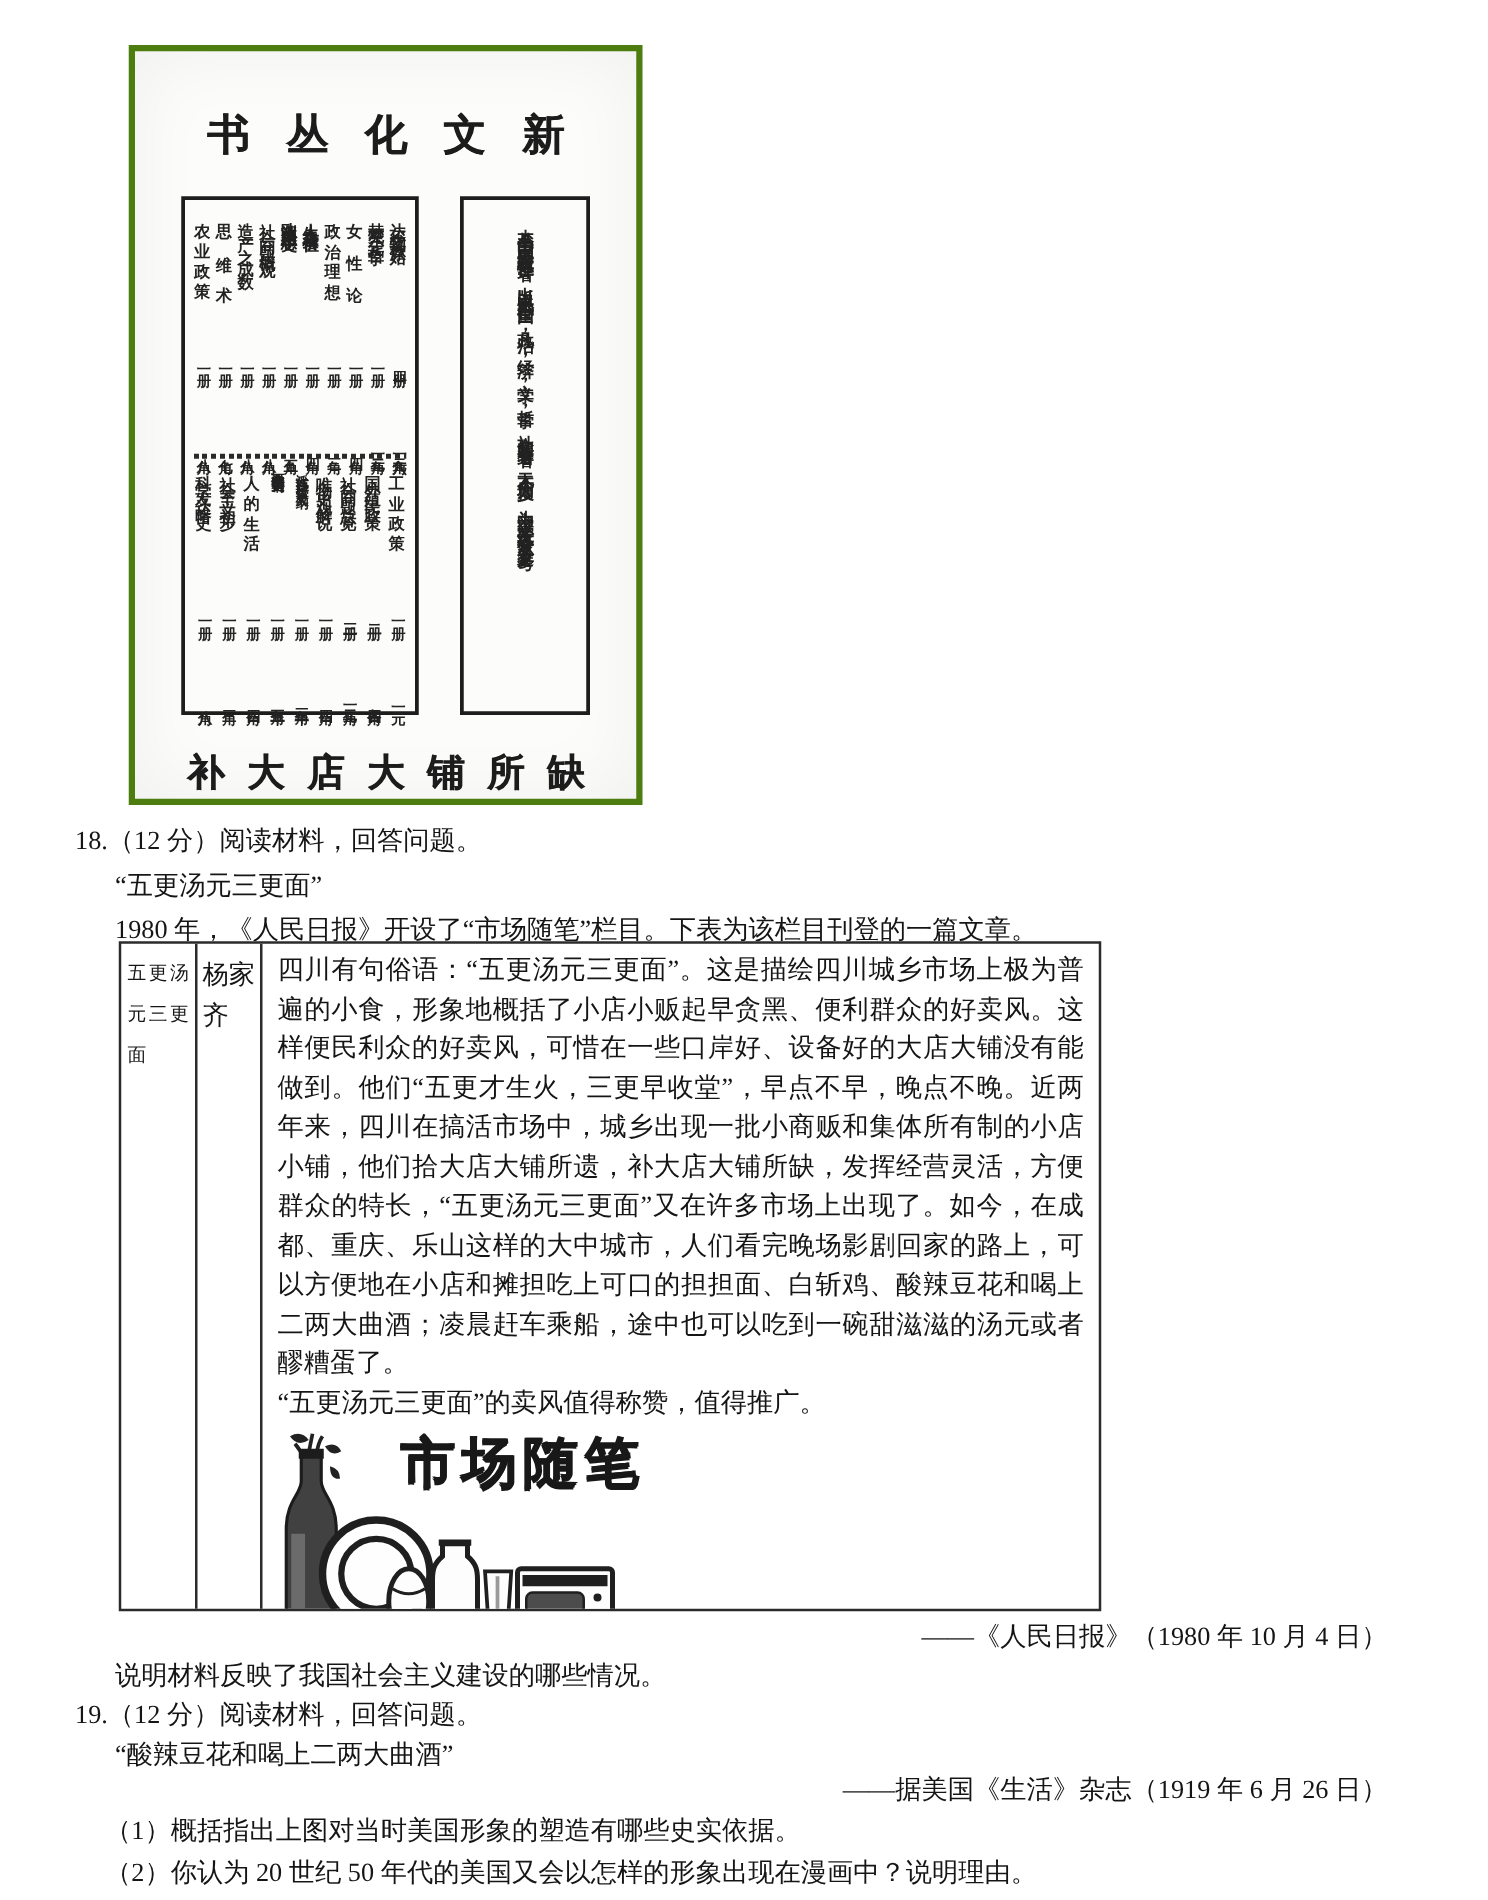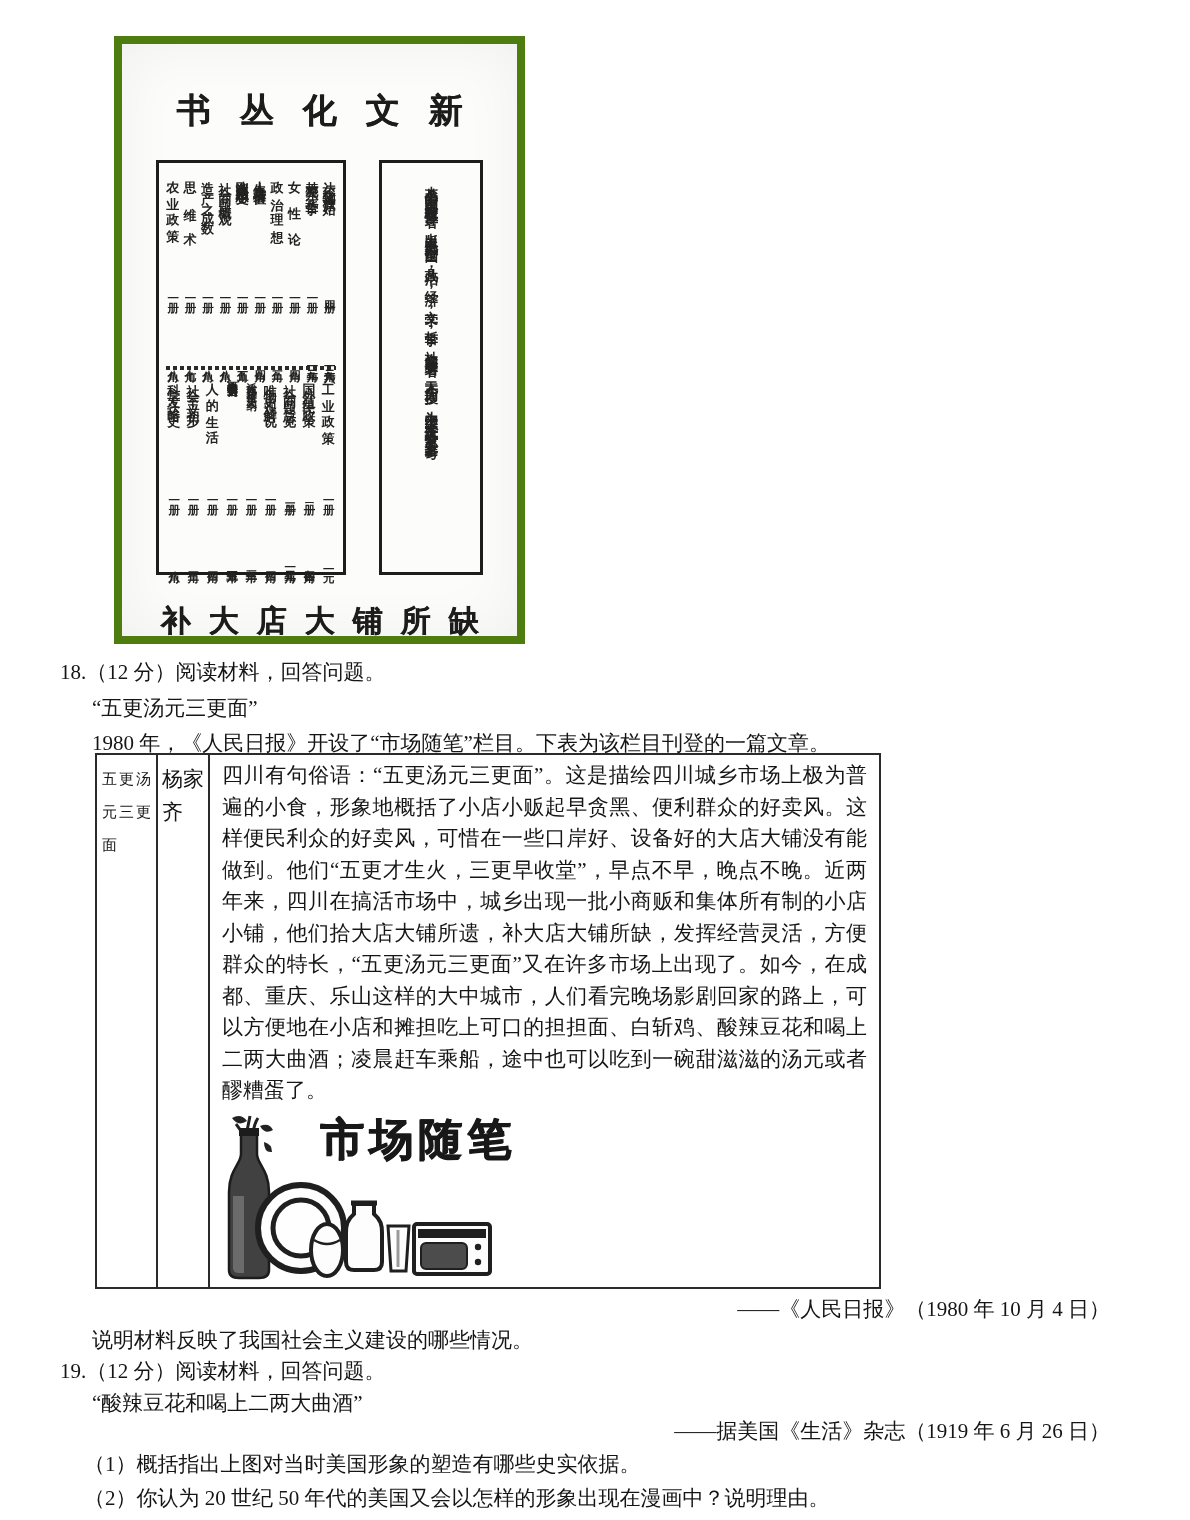--- a/index.html
+++ b/index.html
@@ -3,22 +3,22 @@
 <meta charset="utf-8">
 <style>
   html,body{margin:0;padding:0;}
   body{
     width:1190px;height:1520px;position:relative;overflow:hidden;
     background:#ffffff;color:#151515;
     font-family:"Liberation Serif","DejaVu Serif",serif;
   }
   
   .ad-frame{
-    position:absolute;left:114px;top:36px;width:411px;height:608px;
-    border:8px solid #4d7c0f;background:#fcfcfa;box-sizing:border-box;
+    position:absolute;left:103px;top:36px;width:411px;height:608px;
+    border:5px solid #4d7c0f;background:#fcfcfa;box-sizing:border-box;
     box-shadow:inset 0 0 60px rgba(0,0,0,0.05);
   }
   .ad-title{
     margin-top:44px;text-align:center;font-size:34px;font-weight:bold;
     letter-spacing:29px;padding-left:29px;color:#1c1c1c;
     text-shadow:0.6px 0 0 #1c1c1c;
   }
   .ad-body{
     display:flex;justify-content:center;align-items:stretch;gap:33px;
     margin-top:26px;height:415px;
@@ -212,20 +212,21 @@
 
 <div class="tline" style="left:60px;top:658px;">18.（12 分）阅读材料，回答问题。</div>
 <div class="tline" style="left:92px;top:694px;">“五更汤元三更面”</div>
 <div class="tline" style="left:92px;top:729px;">1980 年，《人民日报》开设了“市场随笔”栏目。下表为该栏目刊登的一篇文章。</div>
 
 <div class="qtable">
   <div class="qt-col1">五更汤元三更面</div>
   <div class="qt-col2">杨家齐</div>
   <div class="qt-col3">
     <p>四川有句俗语：“五更汤元三更面”。这是描绘四川城乡市场上极为普遍的小食，形象地概括了小店小贩起早贪黑、便利群众的好卖风。这样便民利众的好卖风，可惜在一些口岸好、设备好的大店大铺没有能做到。他们“五更才生火，三更早收堂”，早点不早，晚点不晚。近两年来，四川在搞活市场中，城乡出现一批小商贩和集体所有制的小店小铺，他们拾大店大铺所遗，补大店大铺所缺，发挥经营灵活，方便群众的特长，“五更汤元三更面”又在许多市场上出现了。如今，在成都、重庆、乐山这样的大中城市，人们看完晚场影剧回家的路上，可以方便地在小店和摊担吃上可口的担担面、白斩鸡、酸辣豆花和喝上二两大曲酒；凌晨赶车乘船，途中也可以吃到一碗甜滋滋的汤元或者醪糟蛋了。</p>
+    <p>“五更汤元三更面”的卖风值得称赞，值得推广。</p>
     <div class="logo-block">
       <svg class="logo-svg" width="272" height="172" viewBox="0 0 272 172">
         <g stroke="#222" stroke-width="3" fill="none">
           <path d="M26 4 L20 34"></path>
           <path d="M34 6 C27 16 31 26 24 38"></path>
           <path d="M12 12 C19 20 22 30 22 40"></path>
           <path d="M8 6 q9 -5 15 3 q-9 6 -15 -3 z" fill="#222" stroke="none"></path>
           <path d="M36 14 q9 -4 13 4 q-8 5 -13 -4 z" fill="#222" stroke="none"></path>
           <path d="M40 30 q8 2 8 10 q-8 1 -8 -10 z" fill="#222" stroke="none"></path>
         </g>

